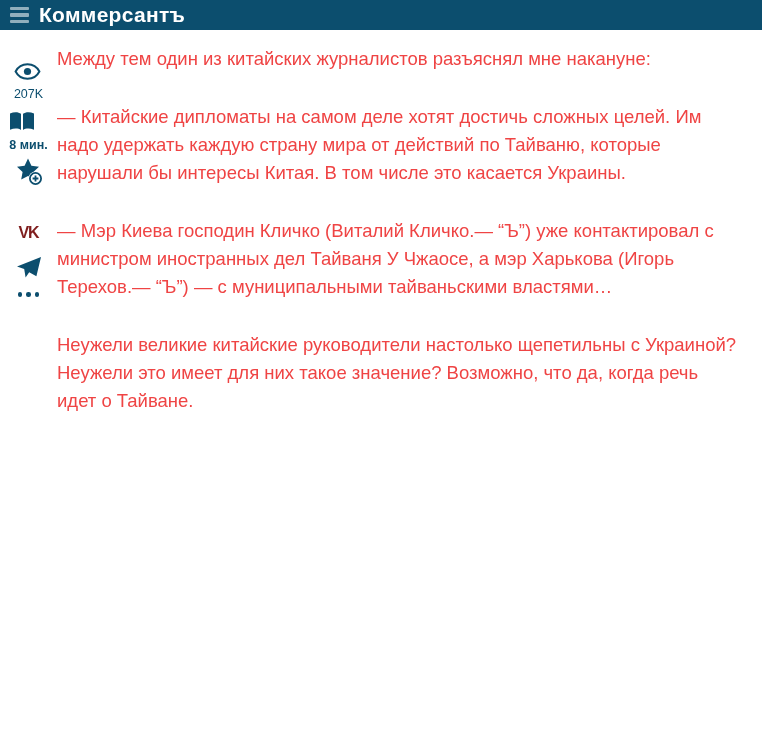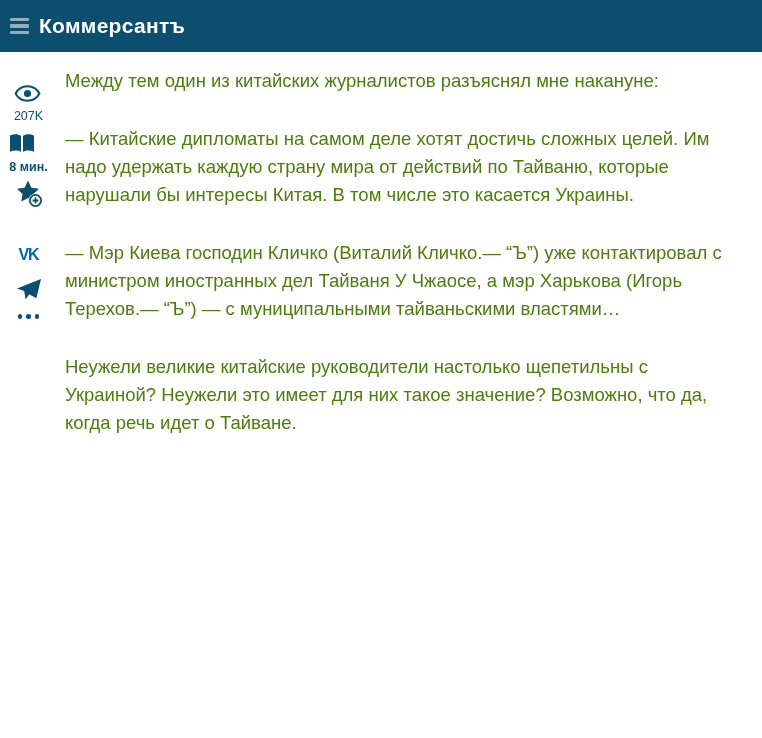--- a/index.html
+++ b/index.html
@@ -3,21 +3,21 @@
 <meta charset="utf-8">
 <style>
   html, body { margin:0; padding:0; }
   body {
     width:762px; height:738px; overflow:hidden;
     background:#ffffff;
     font-family:"Liberation Sans", sans-serif;
   }
   
   .header {
-    height:52px; background:#0C4E6E;
+    height:30px; background:#0C4E6E;
     display:flex; align-items:center;
   }
   .menu-btn { width:20px; margin-left:10px; cursor:pointer; }
   .menu-btn .bar {
     height:3.5px; width:19px; margin:3px 0;
     background:rgba(255,255,255,0.55); border-radius:1px;
   }
   .logo {
     color:#ffffff; font-weight:bold; font-size:21px;
     margin-left:9px; letter-spacing:0.3px; cursor:pointer;
@@ -31,28 +31,28 @@
   }
   .content { flex:1; padding:15px 24px 0 0; }
   
   .stat { display:flex; flex-direction:column; align-items:flex-start; }
   .stat-label { font-size:12.5px; color:#0C4E6E; margin-top:2px; }
   .views { margin-bottom:9px; }
   .readtime { margin-bottom:5px;font-weight:bold; }
   .bookmark { margin-bottom:34px; cursor:pointer; }
   .vk { margin-bottom:15px; cursor:pointer;
         font-weight:bold; font-size:16px; letter-spacing:-1px;
-        color:#0369a1; line-height:1; }
+        color:#7f1d1d; line-height:1; }
   .tg { margin-bottom:8px; cursor:pointer; }
   .dots { display:flex; gap:4px; cursor:pointer; }
   .dots .dot { width:4.5px; height:4.5px; border-radius:50%; background:#0C4E6E; }
   
   .para {
-    font-size:18.5px; line-height:28px; color:#4d7c0f;
-    margin:0 0 30px 8px;
+    font-size:18.5px; line-height:28px; color:#ef4444;
+    margin:0 0 30px 0;
   }
 </style>
 </head>
 <body>
 
 <div class="header">
   <div class="menu-btn">
     <span class="icon">
       <div class="bar"></div><div class="bar"></div><div class="bar"></div>
     </span>

